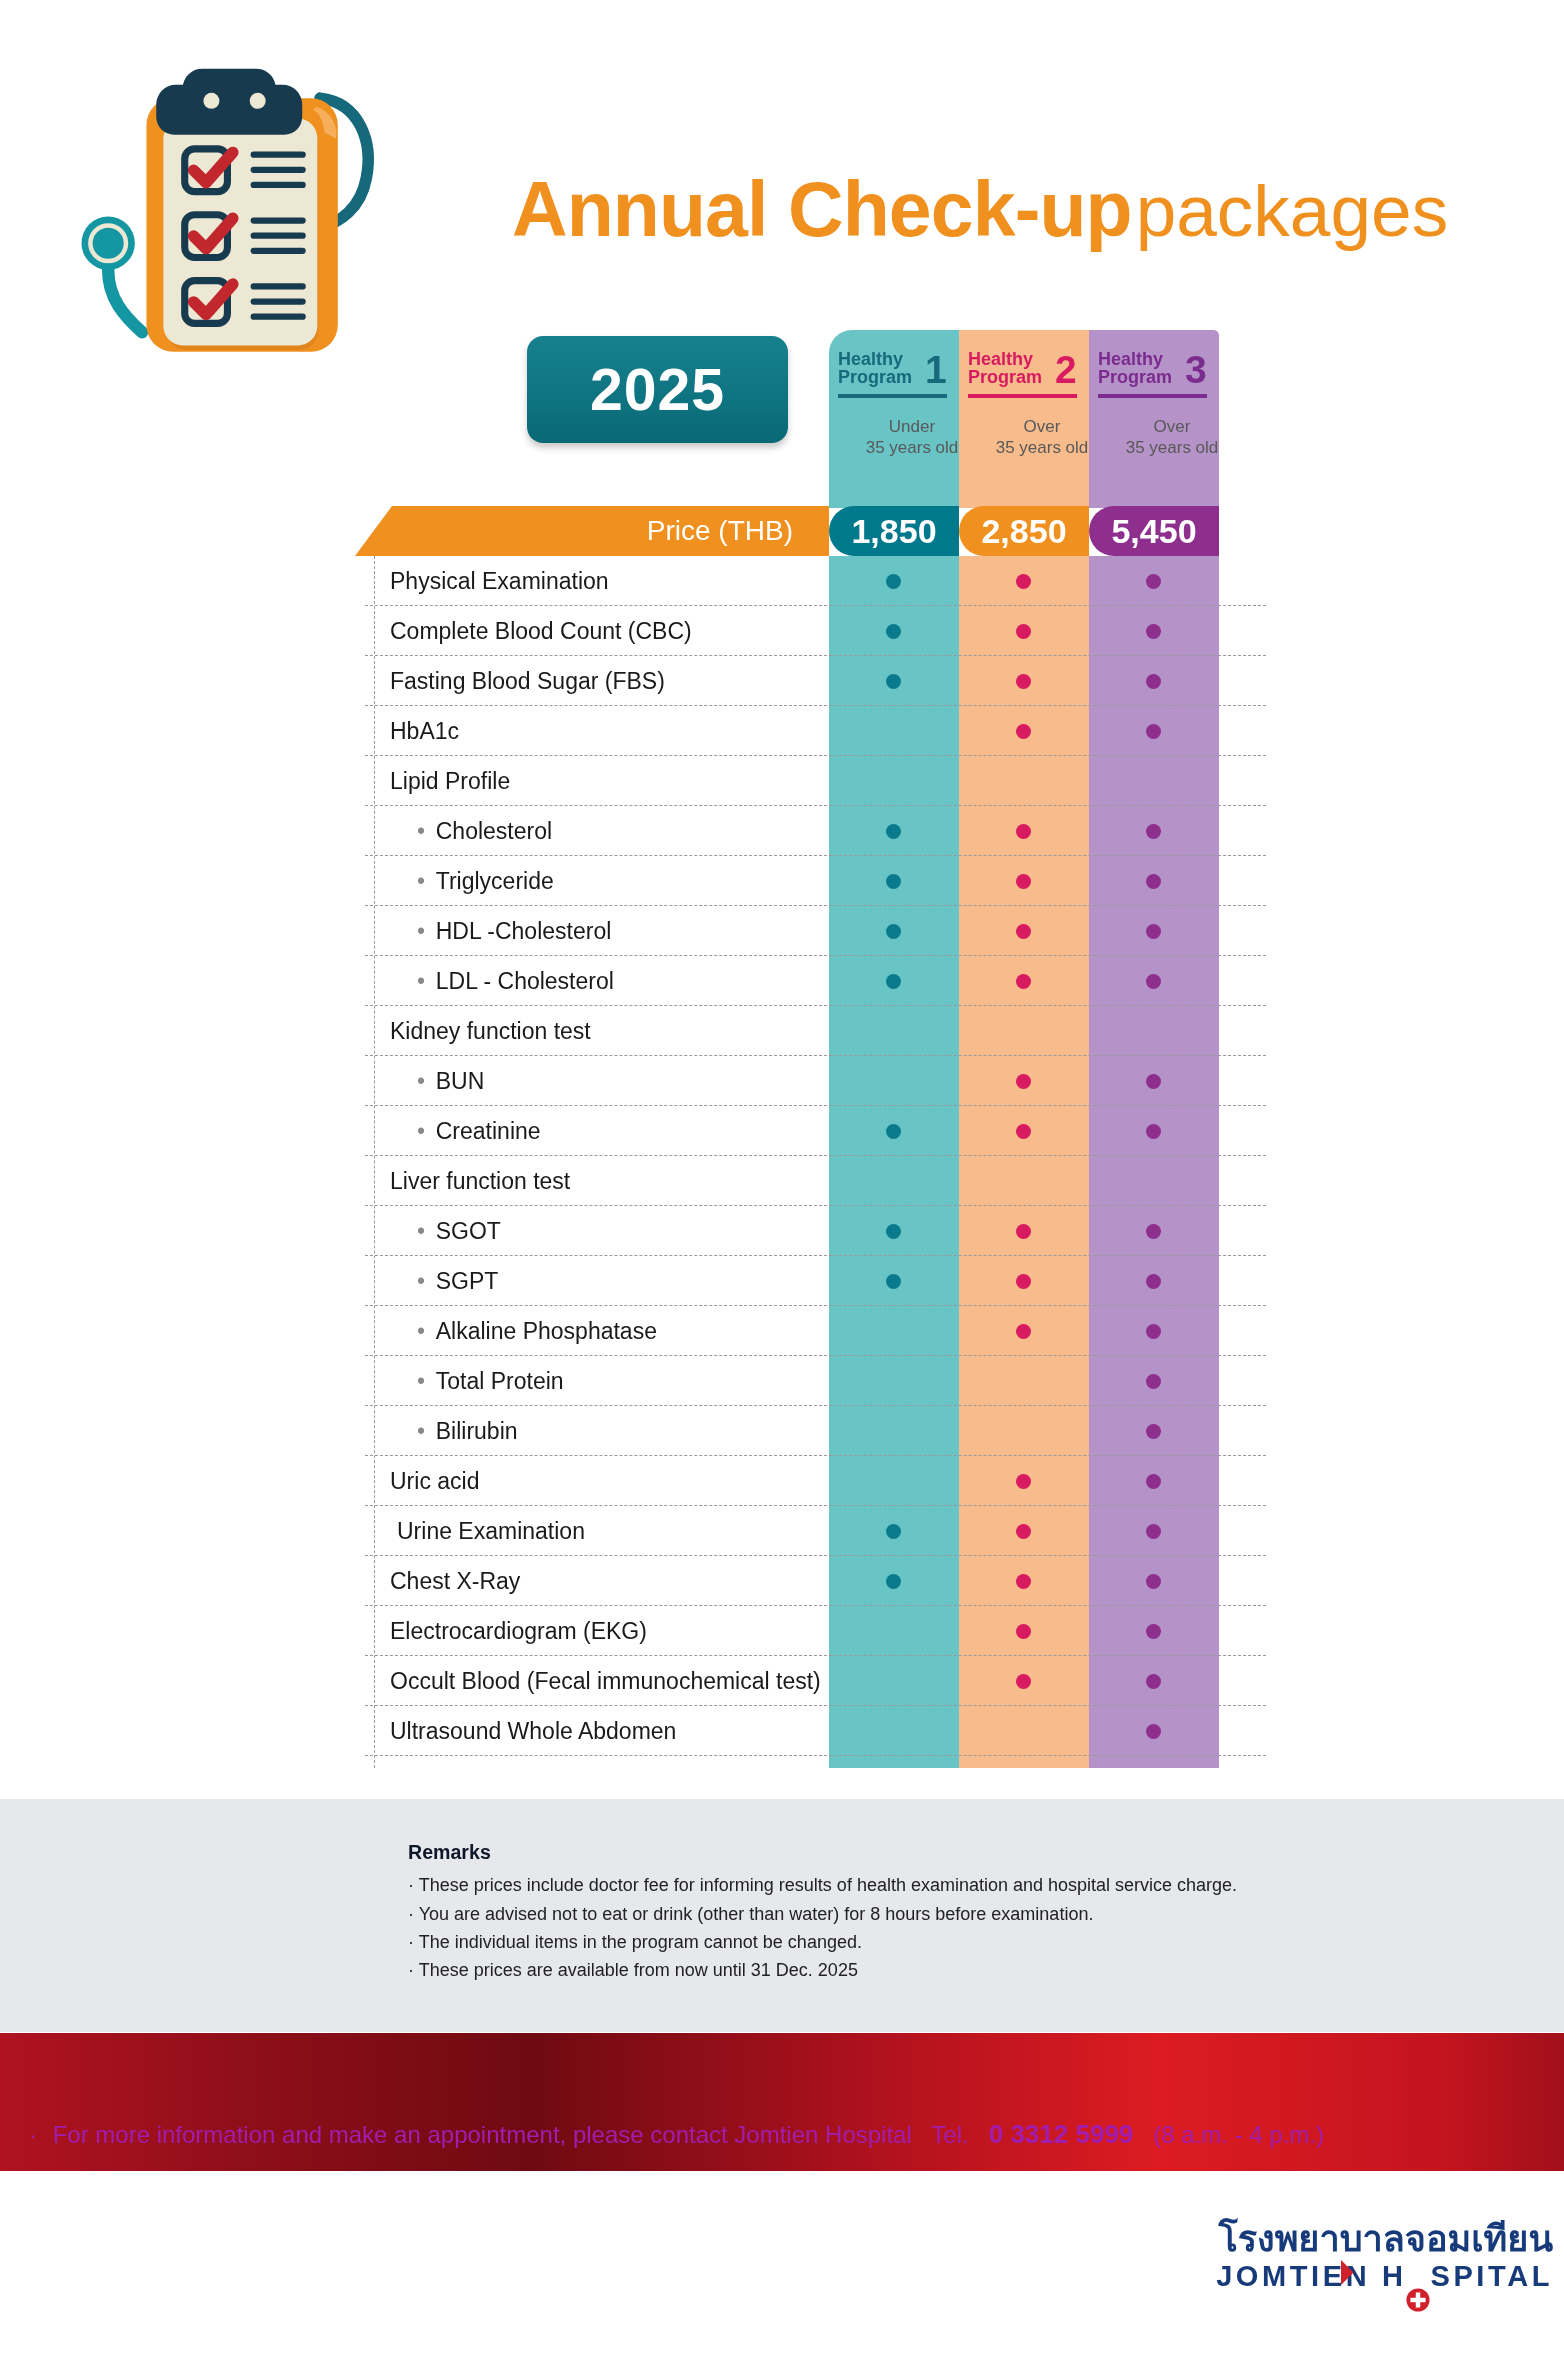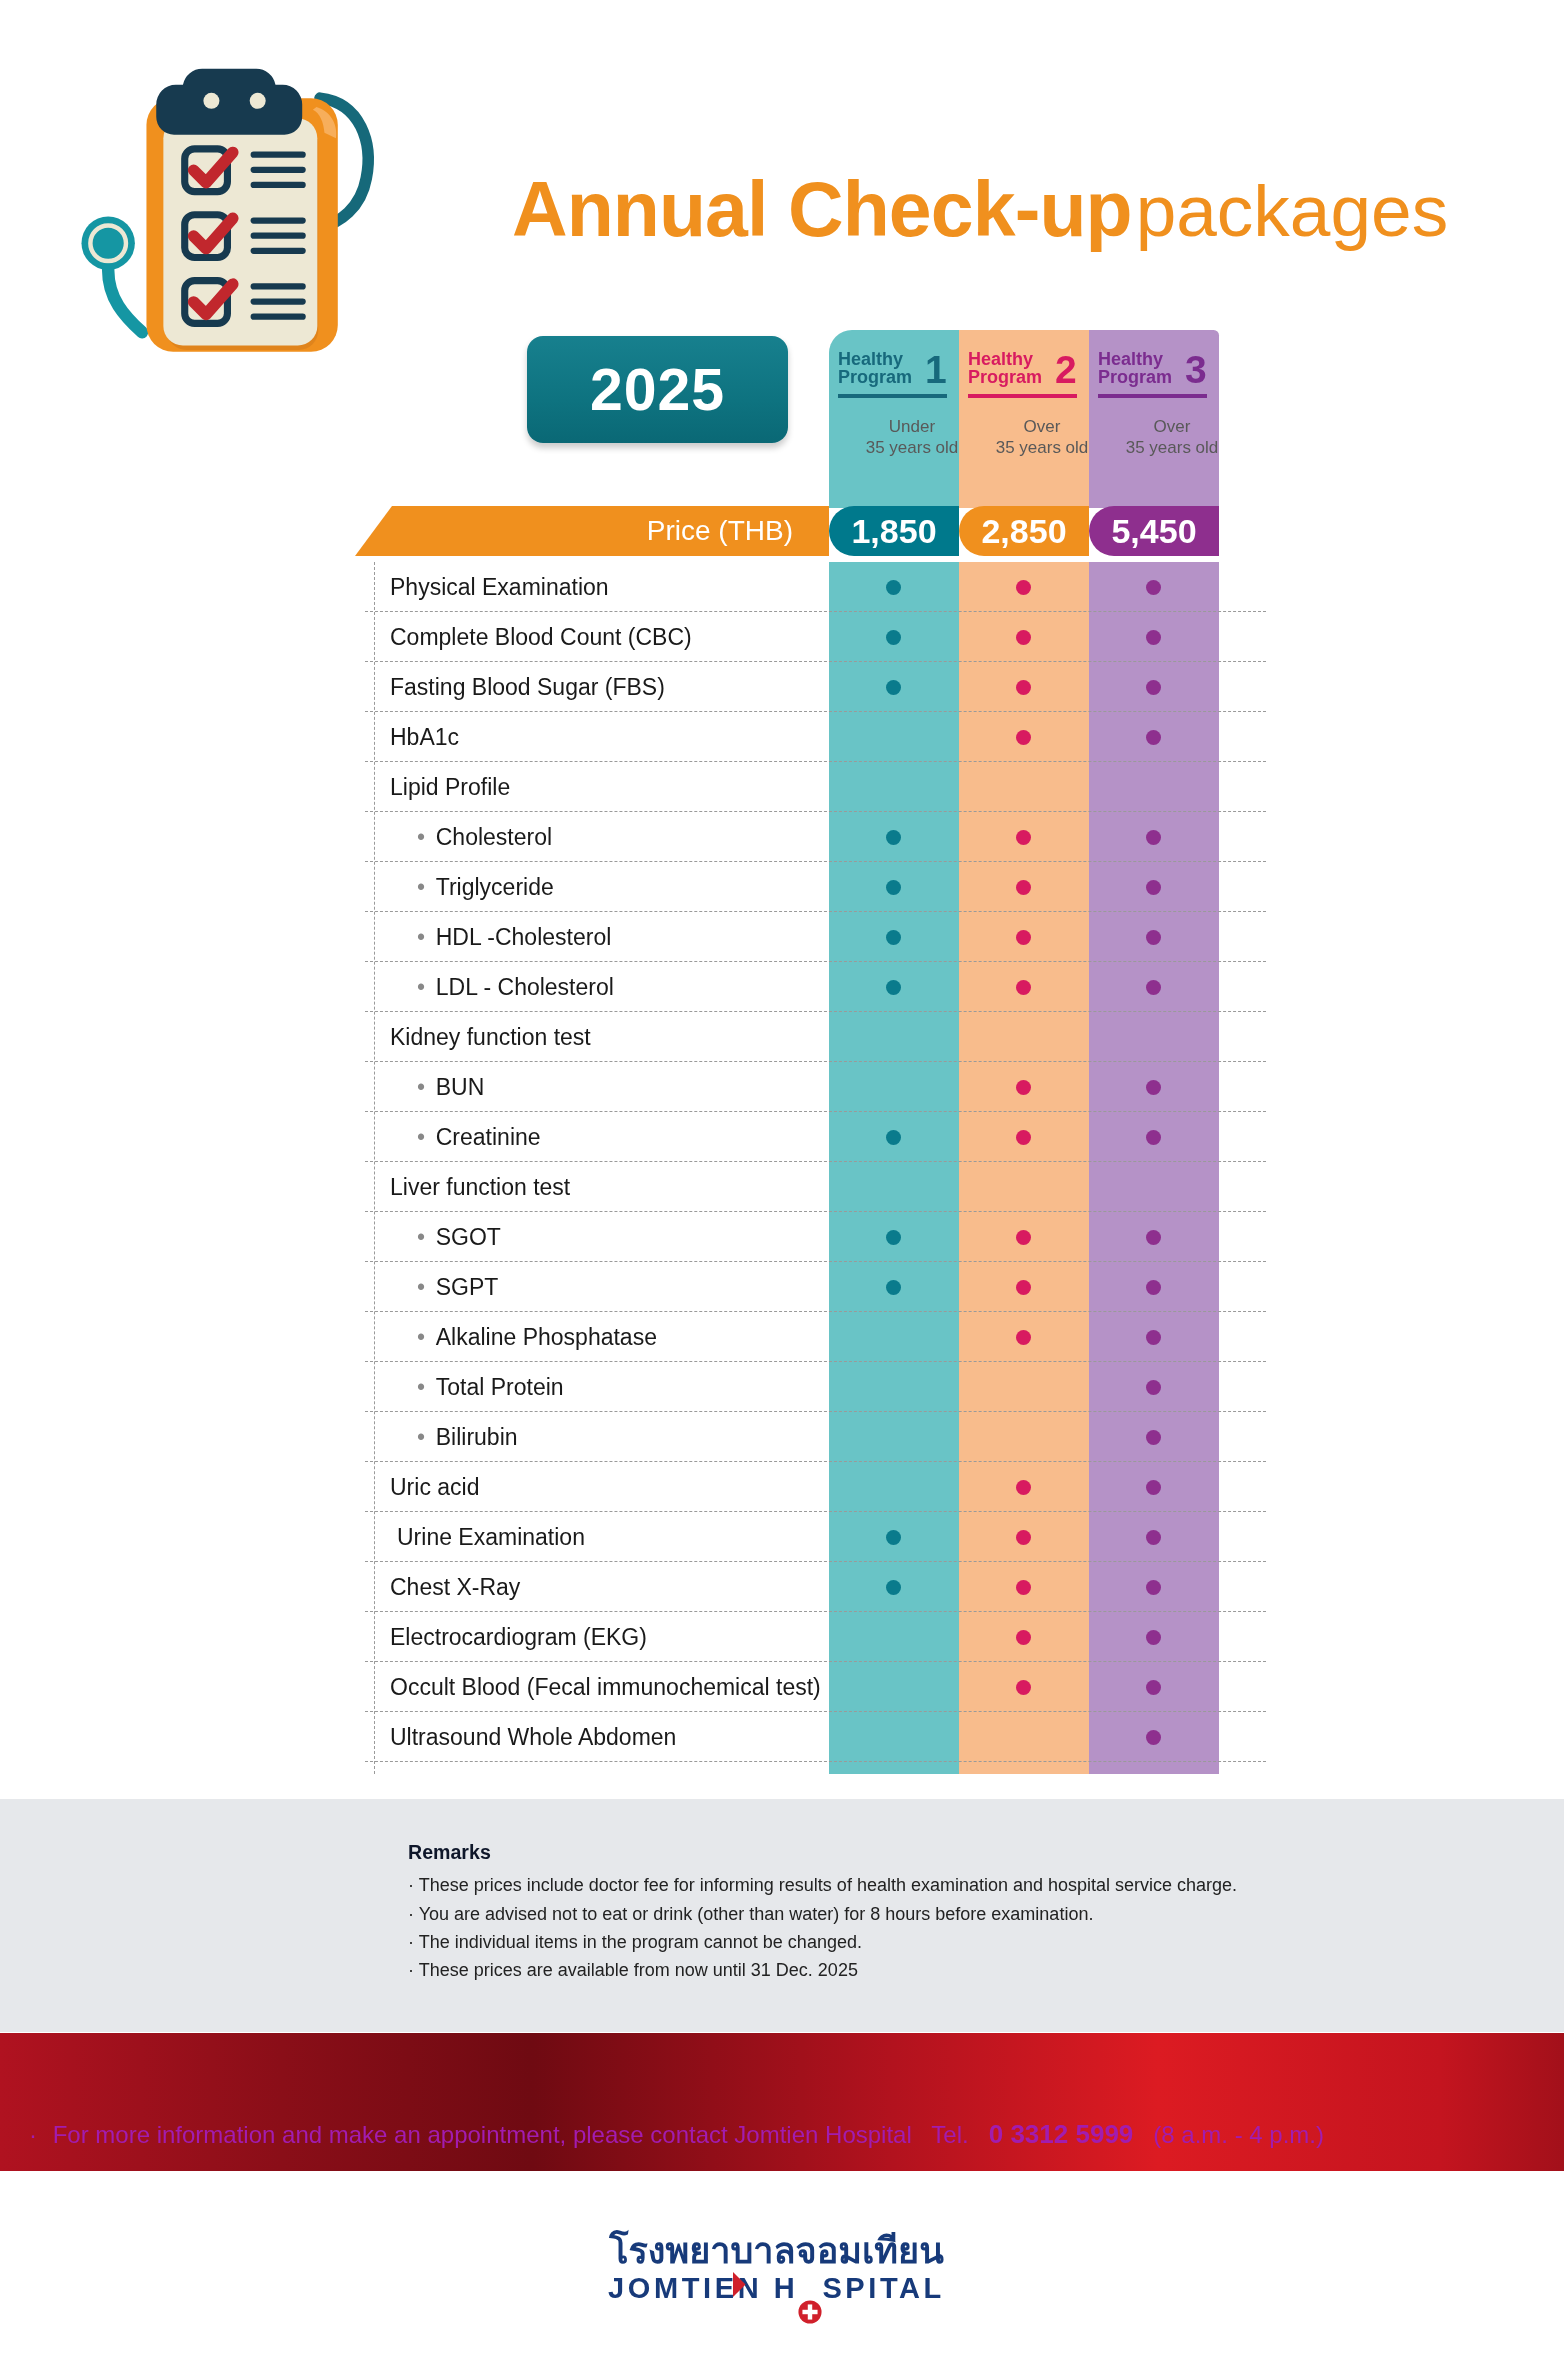--- a/index.html
+++ b/index.html
@@ -85,21 +85,21 @@
   .price-cell {
     position: absolute; top: 506px; width: 130px; height: 50px;
     display: flex; align-items: center; justify-content: center;
     color: #ffffff; font-size: 34px; font-weight: bold;
   }
   .price-cell.c1 { left: 829px; background: #00798C; border-top-left-radius: 25px; border-bottom-left-radius: 25px; }
   .price-cell.c2 { left: 959px; background: #F0901E; border-top-left-radius: 25px; border-bottom-left-radius: 25px; }
   .price-cell.c3 { left: 1089px; background: #8E2F8E; border-top-left-radius: 25px; border-bottom-left-radius: 25px; }
 
   
-  .table-area { position: absolute; left: 0; top: 556px; width: 1565px; height: 1212px; margin-top: 6px; }
+  .table-area { position: absolute; left: 0; top: 556px; width: 1565px; height: 1212px; }
   .col-band { position: absolute; top: 0; width: 130px; height: 1212px; }
   .col-band.c1 { left: 829px; background: #69C4C6; }
   .col-band.c2 { left: 959px; background: #F8BC8C; }
   .col-band.c3 { left: 1089px; background: #B592C7; }
   .col-band.c3::after{
     content:""; position:absolute; left:0; bottom:0px; width:130px; height:0;
   }
 
   .vline {
     position: absolute; left: 374px; top: 0; width: 0;
@@ -152,21 +152,21 @@
     background: linear-gradient(90deg,#B01220 0%,#8A0E18 18%, #6F0A12 34%, #B2121E 57%, #DC1B22 74%, #C4141F 92%, #A2101A 100%);
   }
   .red-text {
     position: absolute; left: 0; top: 2095px; width: 1353px; text-align: center;
     color: #a21caf; font-size: 24px; white-space: nowrap; margin-top: 24px;
   }
   .red-text .bullet { margin-right: 9px; }
   .red-text .tel-num { font-weight: bold; font-size: 26px; }
 
   
-  .logo { position: absolute; left: 0; top: 2219px; width: 1553px; text-align: center; margin-top: 12px; }
+  .logo { position: absolute; left: 0; top: 2219px; width: 1553px; text-align: right; }
   .logo .thai {
     font-size: 36px; font-weight: bold; color: #173A7A; letter-spacing: 0px; line-height:1.1;
   }
   .logo .en {
     font-size: 29px; font-weight: bold; color: #173A7A; letter-spacing: 3.6px; line-height:1.2;
     position: relative; display:inline-block;
   }
 </style>
 </head>
 <body>

